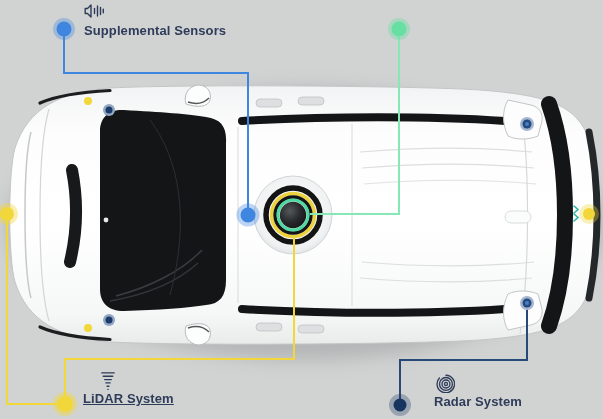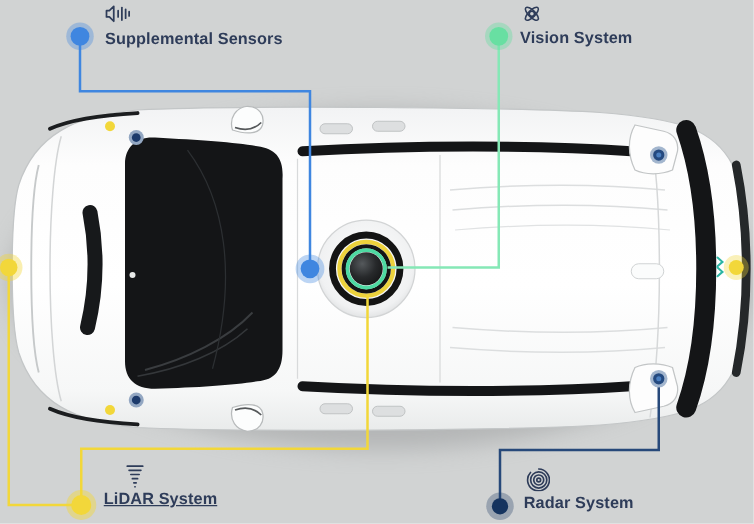--- a/index.html
+++ b/index.html
@@ -29,21 +29,21 @@
   .callout .label-text{
     font-size:13px;font-weight:700;letter-spacing:.1px;
     white-space:nowrap;
   }
   .callout .icon{width:22px;height:16px;}
   .icon svg{stroke:var(--label-text,#2e3c59);fill:none;stroke-width:1.4;stroke-linecap:round;stroke-linejoin:round;}
   #callout-supplemental{left:84px;top:3px;}
   #callout-vision{left:416px;top:2px;}
   #callout-lidar{left:83px;top:371px;text-decoration:underline;}
   #callout-lidar .icon{margin-left:17px;}
-  #callout-radar{left:419px;top:374px;}
+  #callout-radar{left:434px;top:374px;}
   #callout-radar .icon{margin-left:2px;}
 </style>
 </head>
 <body>
 
 <div class="canvas">
 
   <svg class="diagram-svg" width="603" height="419" viewBox="0 0 603 419">
     <defs>
       <filter id="soft" x="-30%" y="-30%" width="160%" height="160%">
@@ -211,30 +211,20 @@
         <path d="M7,1.5 L3.5,5 H1.2 V10 H3.5 L7,13.5 Z"></path>
         <line x1="10.5" y1="5" x2="10.5" y2="10"></line>
         <line x1="13.5" y1="2.5" x2="13.5" y2="12.5"></line>
         <line x1="16.5" y1="4" x2="16.5" y2="11"></line>
         <line x1="19.3" y1="5.8" x2="19.3" y2="9.2"></line>
       </svg>
     </span>
     <span class="label-text">Supplemental Sensors</span>
   </div>
 
-  <div class="callout" id="callout-vision">
-    <span class="icon">
-      <svg width="19" height="18" viewBox="0 0 20 20">
-        <circle cx="10" cy="10" r="2.3"></circle>
-        <ellipse cx="10" cy="10" rx="7.6" ry="3" transform="rotate(45 10 10)"></ellipse>
-        <ellipse cx="10" cy="10" rx="7.6" ry="3" transform="rotate(-45 10 10)"></ellipse>
-      </svg>
-    </span>
-    <span class="label-text">Vision System</span>
-  </div>
 
   <div class="callout" id="callout-lidar">
     <span class="icon">
       <svg width="16" height="21" viewBox="0 0 16 22">
         <line x1="1.5" y1="2" x2="14.5" y2="2"></line>
         <line x1="3" y1="5.5" x2="13" y2="5.5"></line>
         <line x1="4.5" y1="9" x2="11.5" y2="9"></line>
         <line x1="5.8" y1="12.5" x2="10.2" y2="12.5"></line>
         <line x1="7" y1="16" x2="9" y2="16"></line>
         <line x1="7.9" y1="19.3" x2="8.1" y2="19.3"></line>

